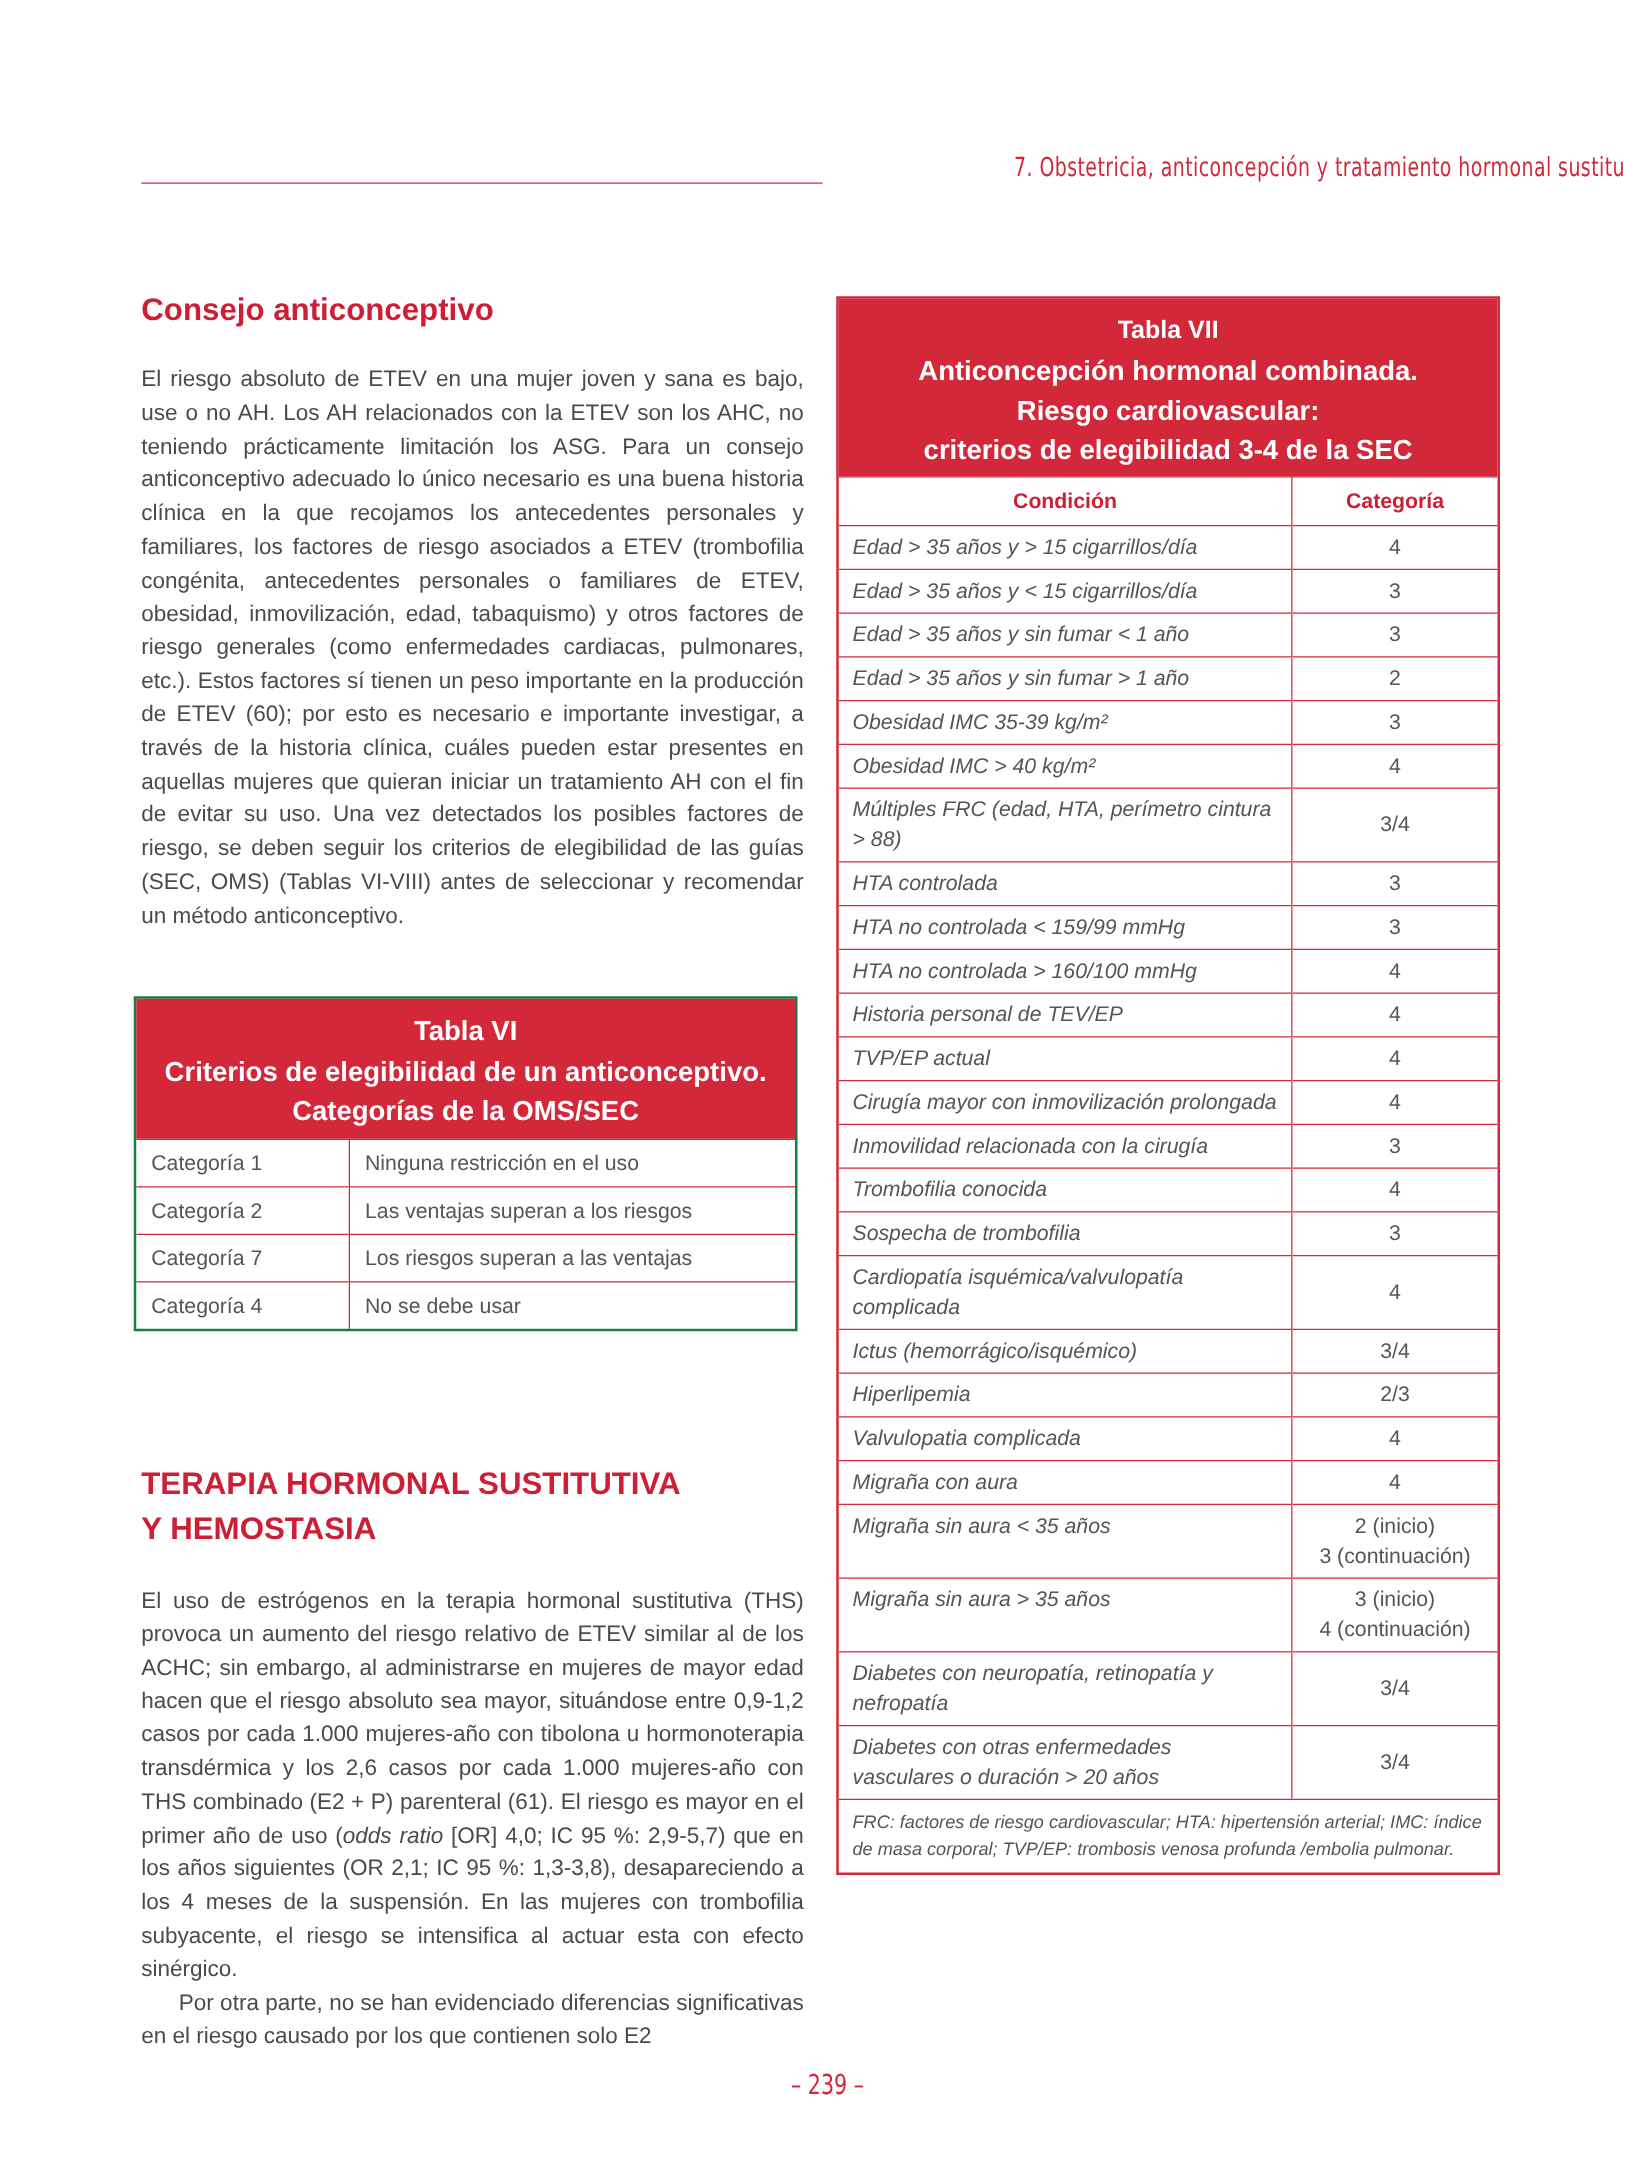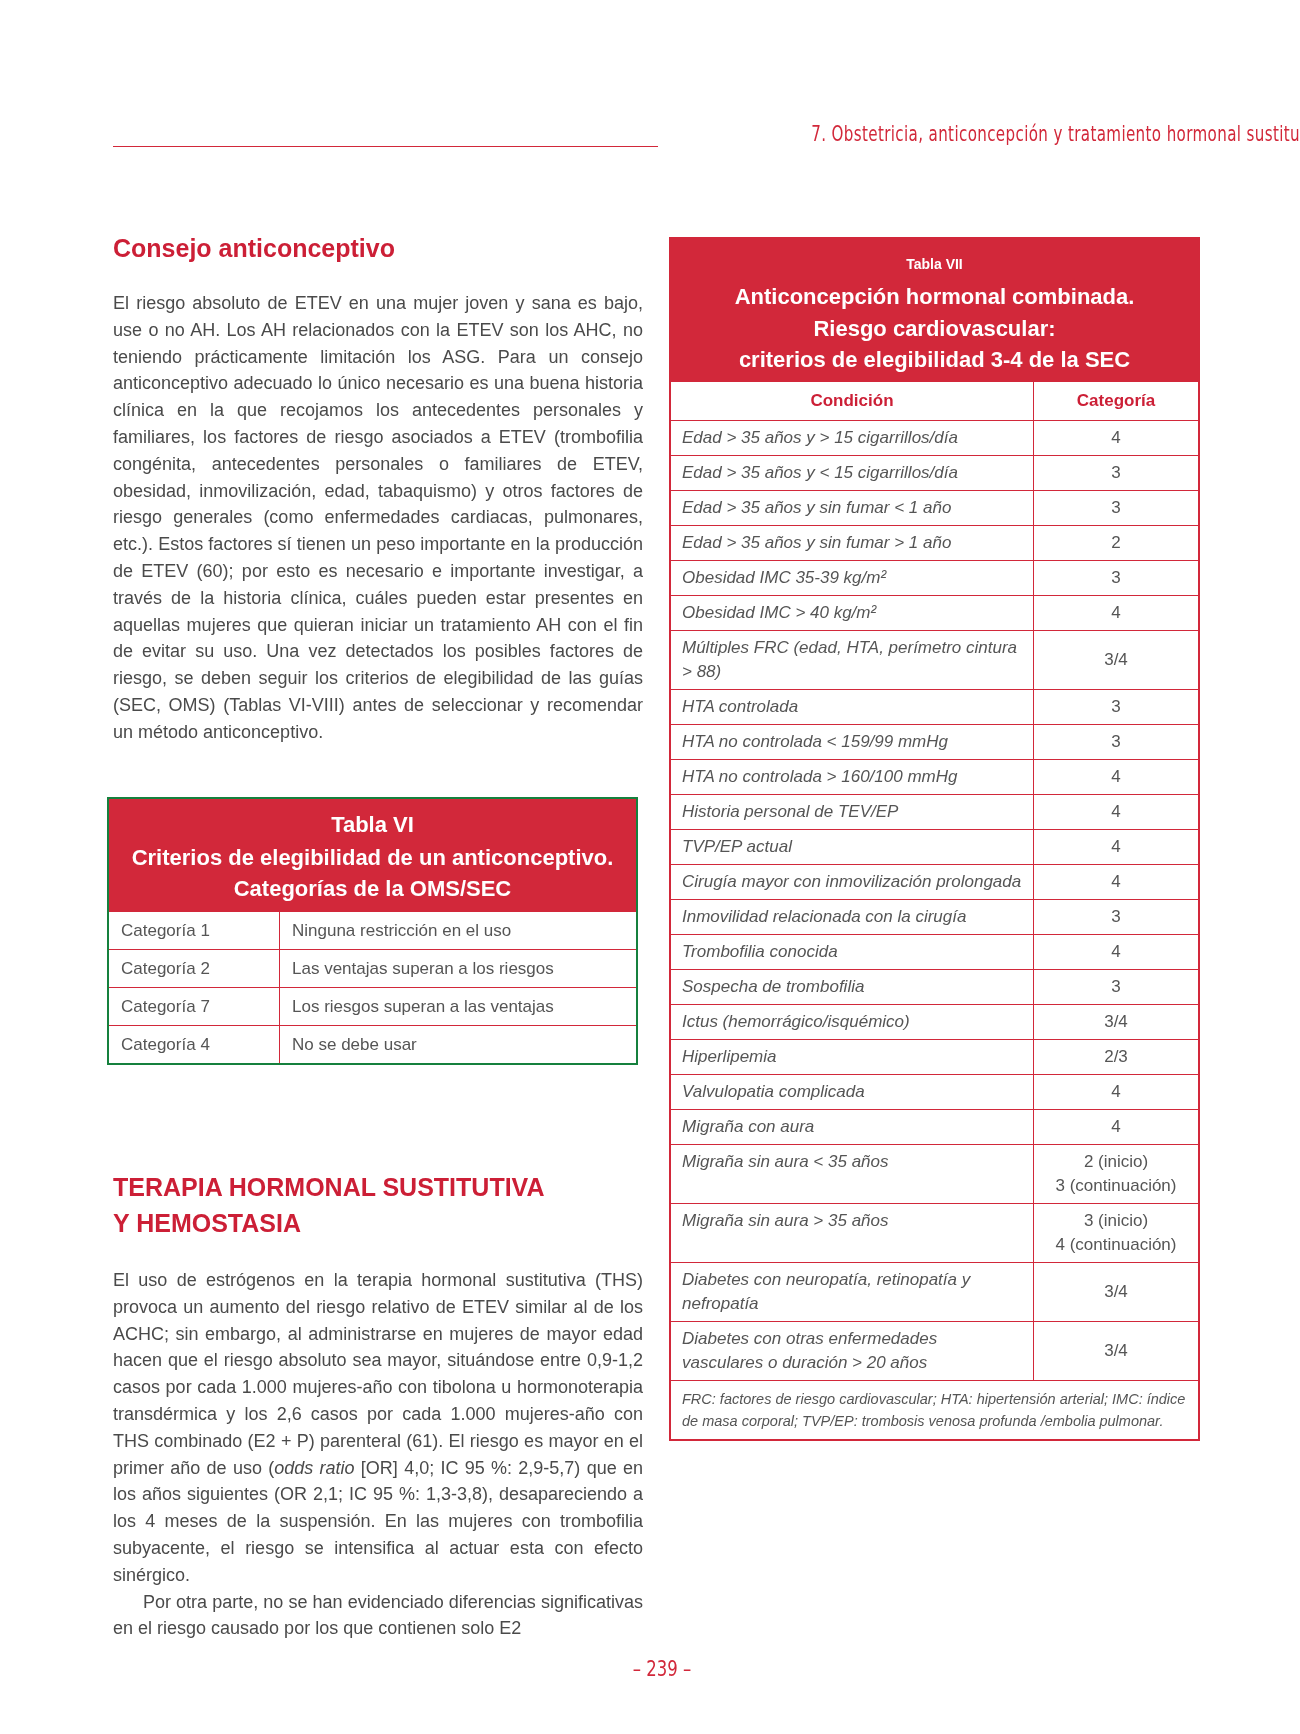--- a/index.html
+++ b/index.html
@@ -19,21 +19,21 @@
   .t6 { position: absolute; left: 107px; top: 797px; width: 527px; border: 2px solid #15803d; }
   .t6 .head { background: #d2283a; color: #fff; text-align: center; font-weight: bold;
               padding: 9px 0 7px; }
   .t6 .head .num { font-size: 22px; line-height: 34px; }
   .t6 .head .title { font-size: 22px; line-height: 31px; }
   .t6 table { width: 100%; border-collapse: collapse; }
   .t6 td { border-top: 1.5px solid #d2283a; height: 37px; padding: 0 12px; font-size: 17px; color: #555; }
   .t6 td.c1 { width: 146px; border-right: 1.5px solid #d2283a; }
   .t7 { position: absolute; left: 669px; top: 237px; width: 527px; border: 2px solid #d2283a; }
   .t7 .head { background: #d2283a; color: #fff; text-align: center; font-weight: bold; padding: 8px 0 5px; }
-  .t7 .head .num { font-size: 14px; line-height: 34px; }
+  .t7 .head .num { font-size: 20px; line-height: 34px; }
   .t7 .head .title { font-size: 22px; line-height: 31.5px; }
   .t7 table { width: 100%; border-collapse: collapse; }
   .t7 th { color: #cc1f36; font-weight: bold; font-size: 17px; height: 36px; border-top: 1.5px solid #d2283a; }
   .t7 th.h1 { border-right: 1.5px solid #d2283a; }
   .t7 td { border-top: 1.5px solid #d2283a; padding: 5px 11px; font-size: 17px; line-height: 24px; color: #555; min-height: 27px; }
   .t7 td.cond { width: 340px; border-right: 1.5px solid #d2283a; vertical-align: middle; font-style: italic; }
   .t7 td.cat { text-align: center; vertical-align: middle; }
   .t7 tr.top td { vertical-align: top; }
   .t7 .foot { border-top: 1.5px solid #d2283a; padding: 7px 11px 7px; font-size: 14.5px; line-height: 22px;
               font-style: italic; color: #555; }
@@ -162,20 +162,24 @@
         </tr>
         <tr>
           <td class="cond">Trombofilia conocida</td>
           <td class="cat">4</td>
         </tr>
         <tr>
           <td class="cond">Sospecha de trombofilia</td>
           <td class="cat">3</td>
         </tr>
         <tr>
+          <td class="cond">Cardiopatía isquémica/valvulopatía complicada</td>
+          <td class="cat">4</td>
+        </tr>
+        <tr>
           <td class="cond">Ictus (hemorrágico/isquémico)</td>
           <td class="cat">3/4</td>
         </tr>
         <tr>
           <td class="cond">Hiperlipemia</td>
           <td class="cat">2/3</td>
         </tr>
         <tr>
           <td class="cond">Valvulopatia complicada</td>
           <td class="cat">4</td>

